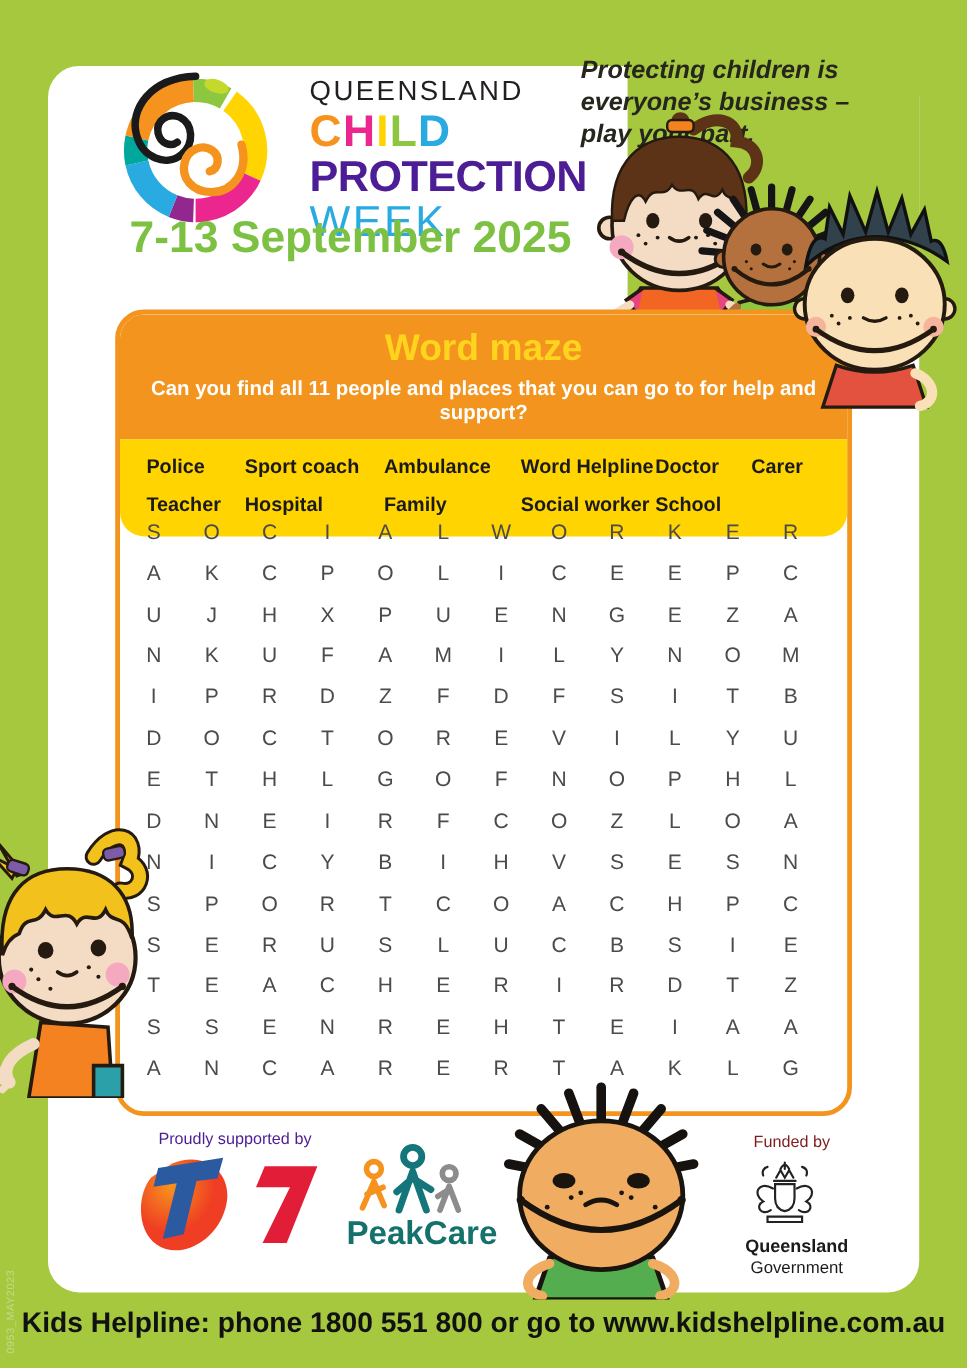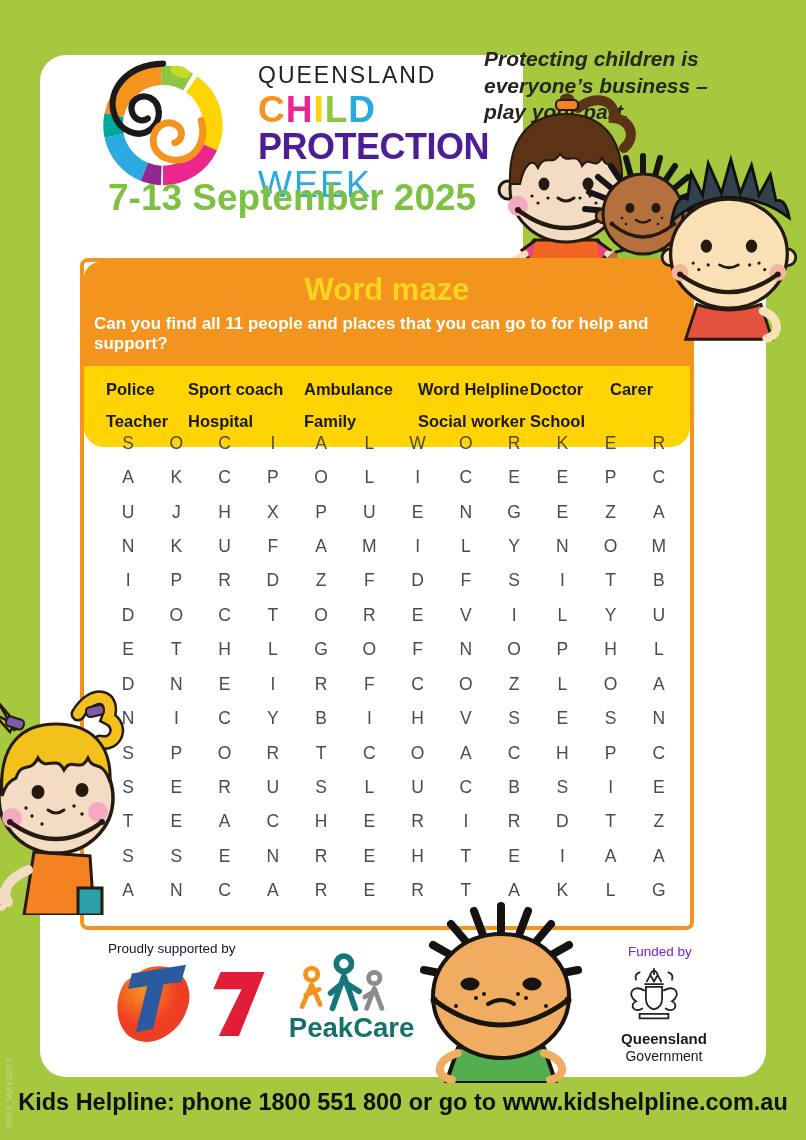--- a/index.html
+++ b/index.html
@@ -16,44 +16,44 @@
   .lt-child span{display:inline-block;}
   .lt-prot{font-size:36px;font-weight:800;color:#4c1d95;letter-spacing:-0.5px;margin-bottom:2px;}
   .lt-week{font-size:36px;color:#29abe2;letter-spacing:2px;font-weight:400;}
   .dates{position:absolute;left:108px;top:177px;font-size:37px;font-weight:800;color:#7cc142;z-index:3;}
   .siteurl{position:absolute;left:108px;top:218px;font-size:25px;font-weight:800;color:#d7559f;z-index:3;cursor:pointer;}
 
   .tagline{position:absolute;right:52px;top:46px;width:270px;z-index:3;
            font-size:21px;font-weight:700;font-style:italic;color:#26261c;line-height:1.27;}
 
   
-  .wordmaze{position:absolute;left:80px;top:258px;width:614px;height:672px;box-sizing:border-box;
-            background:#fff;border:4px solid #f2941e;border-radius:8px;overflow:hidden;z-index:4;}
+  .wordmaze{position:absolute;left:96px;top:258px;width:614px;height:672px;box-sizing:border-box;
+            background:#fff;border:4px solid #f2941e;border-radius:24px;overflow:hidden;z-index:4;}
   .wm-head{background:#f2941e;padding:8px 10px 12px;border-radius:16px 16px 0 0;}
   .wm-title{text-align:center;font-size:31px;font-weight:800;color:#ffd41e;margin:2px 0 6px;}
-  .wm-sub{font-size:17px;font-weight:700;color:#fff;}
+  .wm-sub{text-align:center;font-size:17px;font-weight:700;color:#fff;}
   .wm-words{background:#ffd400;border-radius:0 0 20px 20px;padding:14px 16px 16px 22px;}
   .wm-row{display:grid;grid-template-columns:82px 116px 114px 112px 80px auto;font-size:16.5px;font-weight:700;color:#1a1a1a;}
   .wm-row + .wm-row{margin-top:13px;}
 
   .letters{position:absolute;left:104px;top:426px;width:579px;height:482px;z-index:5;
            display:grid;grid-template-columns:repeat(12,1fr);grid-template-rows:repeat(14,1fr);}
   .letters span{display:flex;align-items:center;justify-content:center;font-size:17.5px;color:#4b4b4b;}
 
   
   .kid{position:absolute;}
   #kid-girl-top{left:492px;top:92px;z-index:3;}
   #kid-boy-brown{left:578px;top:136px;z-index:3;}
   #kid-boy-red{left:648px;top:150px;z-index:6;}
   #kid-girl-left{left:-6px;top:680px;z-index:6;}
   #kid-boy-bottom{left:406px;top:898px;z-index:6;}
 
   
-  .supported-label{position:absolute;left:108px;top:941px;font-size:13.5px;color:#0f172a;z-index:3;}
-  .funded-label{position:absolute;left:628px;top:944px;font-size:13.5px;color:#6d28d9;z-index:3;}
+  .supported-label{position:absolute;left:132px;top:941px;font-size:13.5px;color:#4c1d95;z-index:3;}
+  .funded-label{position:absolute;left:628px;top:944px;font-size:13.5px;color:#7f1d1d;z-index:3;}
   .telstra{position:absolute;left:112px;top:956px;width:88px;height:92px;z-index:3;}
   .seven{position:absolute;left:206px;top:966px;width:64px;height:74px;z-index:3;}
   .peakcare{position:absolute;left:285px;top:948px;width:152px;height:98px;z-index:3;}
   .qldcrest{position:absolute;left:614px;top:958px;width:80px;height:72px;z-index:3;}
   .qldtext{position:absolute;left:596px;top:1030px;width:136px;text-align:center;z-index:3;color:#1a1a1a;}
   .qldtext .l1{font-size:15px;font-weight:800;}
   .qldtext .l2{font-size:14px;margin-top:1px;}
 
   .bottom-bar{position:absolute;left:0;top:1089px;width:806px;text-align:center;z-index:3;
               font-size:23.5px;font-weight:800;color:#111;}

